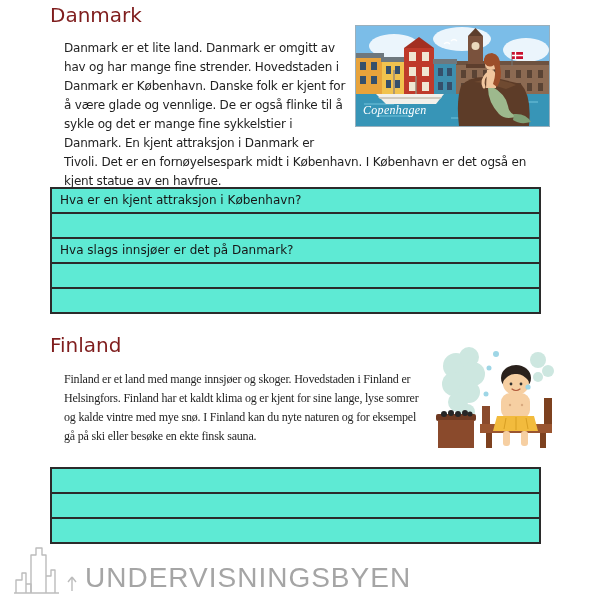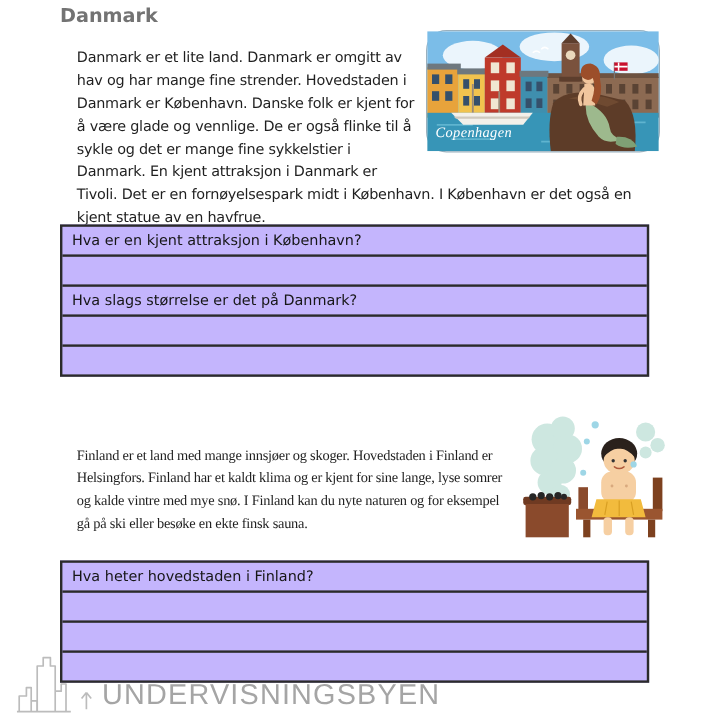--- a/index.html
+++ b/index.html
@@ -1,60 +1,60 @@
 <!DOCTYPE html>
 <html><head>
 <meta charset="utf-8">
 <style>
   html,body{margin:0;padding:0;background:#fff;}
   .page{
     position:relative;width:600px;height:600px;background:#ffffff;overflow:hidden;
     font-family:"DejaVu Sans","Liberation Sans",sans-serif;color:#1f1f1f;
   }
   .section-title{
-    position:absolute;left:50px;margin:0;font-size:16px;font-weight:700;color:#737373;
+    position:absolute;left:50px;margin:0;font-size:20px;font-weight:400;color:#7f1d1d;
     letter-spacing:0;
   }
   #danmark-title{top:3px;}
   #finland-title{top:333px;}
   .para{
     position:absolute;left:50px;font-size:12px;line-height:19px;letter-spacing:-0.2px;
     color:#1f1f1f;
   }
   #danmark-para{top:25px;width:500px;}
   #finland-para{top:356px;width:510px;font-family:Liberation Serif, serif;}
   .para p{margin:14px;}
   .fig{
-    float:right;position:relative;background:#fff;border-radius:17px;
+    float:right;position:relative;background:#fff;
   }
   #danmark-fig{width:193px;height:100px;margin:0 0 8px 8px;border:1px solid #9ab0bd;}
   #finland-fig{width:128px;height:104px;margin:-12px 0 6px 8px;}
   .fig svg{display:block;}
   .img-caption{
     position:absolute;left:7px;bottom:6px;color:#ffffff;
     font-family:"Liberation Serif","DejaVu Serif",serif;font-style:italic;font-size:12px;
     letter-spacing:0.3px;
   }
   .q-table{
-    position:absolute;left:50px;width:487px;border:2px solid #2b2b2b;background:#c4b5fd;
+    position:absolute;left:50px;width:487px;border:2px solid #2b2b2b;background:#5eead4;
   }
   #danmark-table{top:187px;}
   #finland-table{top:467px;}
   .q-row{
     height:23px;line-height:23px;padding:0 0 0 8px;font-size:12px;color:#161616;
     border-top:2px solid #2b2b2b;white-space:nowrap;overflow:hidden;
   }
   .q-row:first-child{border-top:none;}
   .watermark{
     position:absolute;left:14px;top:537px;height:58px;display:flex;align-items:flex-end;
     gap:5px;pointer-events:none;
   }
   .wm-text{
     font-family:"Liberation Sans","DejaVu Sans",sans-serif;font-weight:300;
-    font-size:24px;line-height:1;color:#a5a5a5;letter-spacing:1px;margin-bottom:3px;
+    font-size:28px;line-height:1;color:#a5a5a5;letter-spacing:1px;margin-bottom:3px;
     white-space:nowrap;
   }
 </style>
 </head>
 <body>
 
 <div class="page">
 
   <h1 class="section-title" id="danmark-title">Danmark</h1>
 
@@ -147,25 +147,26 @@
         <path d="M128 37 Q127 27 136 27 Q145 29 144 40 Q147 52 141 61 L137 58 Q141 46 138 39 Q133 43 128 37 Z" fill="#9c4e2a"></path>
       </svg>
       <figcaption class="img-caption">Copenhagen</figcaption>
     </figure>
     <p>Danmark er et lite land. Danmark er omgitt av hav og har mange fine strender. Hovedstaden i Danmark er København. Danske folk er kjent for å være glade og vennlige. De er også flinke til å sykle og det er mange fine sykkelstier i Danmark. En kjent attraksjon i Danmark er Tivoli. Det er en fornøyelsespark midt i København. I København er det også en kjent statue av en havfrue.</p>
   </div>
 
   <div class="q-table" id="danmark-table">
     <div class="q-row">Hva er en kjent attraksjon i København?</div>
     <div class="q-row"></div>
-    <div class="q-row">Hva slags størrelse er det på Danmark?</div>
-    <div class="q-row"></div>
-    <div class="q-row"></div>
-  </div>
-
+    <div class="q-row">Hva slags innsjøer er det på Danmark?</div>
+    <div class="q-row"></div>
+    <div class="q-row"></div>
+  </div>
+
+  <h1 class="section-title" id="finland-title">Finland</h1>
 
   <div class="para" id="finland-para">
     <figure class="fig" id="finland-fig">
       <svg width="128" height="104" viewBox="0 0 128 104">
 
         <g fill="#cde7e0">
           <circle cx="24" cy="22" r="13"></circle>
             <circle cx="37" cy="13" r="10"></circle>
           <circle cx="41" cy="30" r="12"></circle>
             <circle cx="22" cy="40" r="12"></circle>
@@ -211,21 +212,20 @@
         <path d="M65 72 L102 72 L106 87 L61 87 Z" fill="#f2bb3d"></path>
         <path d="M74 74 L72 85 M84 73 L84 86 M94 74 L96 85" stroke="#d89f23" stroke-width="1" fill="none"></path>
         <rect x="71" y="87" width="7" height="15" rx="3" fill="#f6cfa2"></rect>
         <rect x="89" y="87" width="7" height="15" rx="3" fill="#f6cfa2"></rect>
       </svg>
     </figure>
     <p>Finland er et land med mange innsjøer og skoger. Hovedstaden i Finland er Helsingfors. Finland har et kaldt klima og er kjent for sine lange, lyse somrer og kalde vintre med mye snø. I Finland kan du nyte naturen og for eksempel gå på ski eller besøke en ekte finsk sauna.</p>
   </div>
 
   <div class="q-table" id="finland-table">
-    <div class="q-row">Hva heter hovedstaden i Finland?</div>
     <div class="q-row"></div>
     <div class="q-row"></div>
     <div class="q-row"></div>
   </div>
 
   <div class="watermark">
     <svg width="66" height="56" viewBox="0 0 66 56" fill="none" stroke="#bcbcbc" stroke-width="1.4" stroke-linejoin="round">
       <path d="M2 54 V41 H8 V34 H12 V54"></path>
       <path d="M12 45 H17 V54"></path>
       <path d="M17 54 V16 H22 V9 H28 V16 H32 V54"></path>

